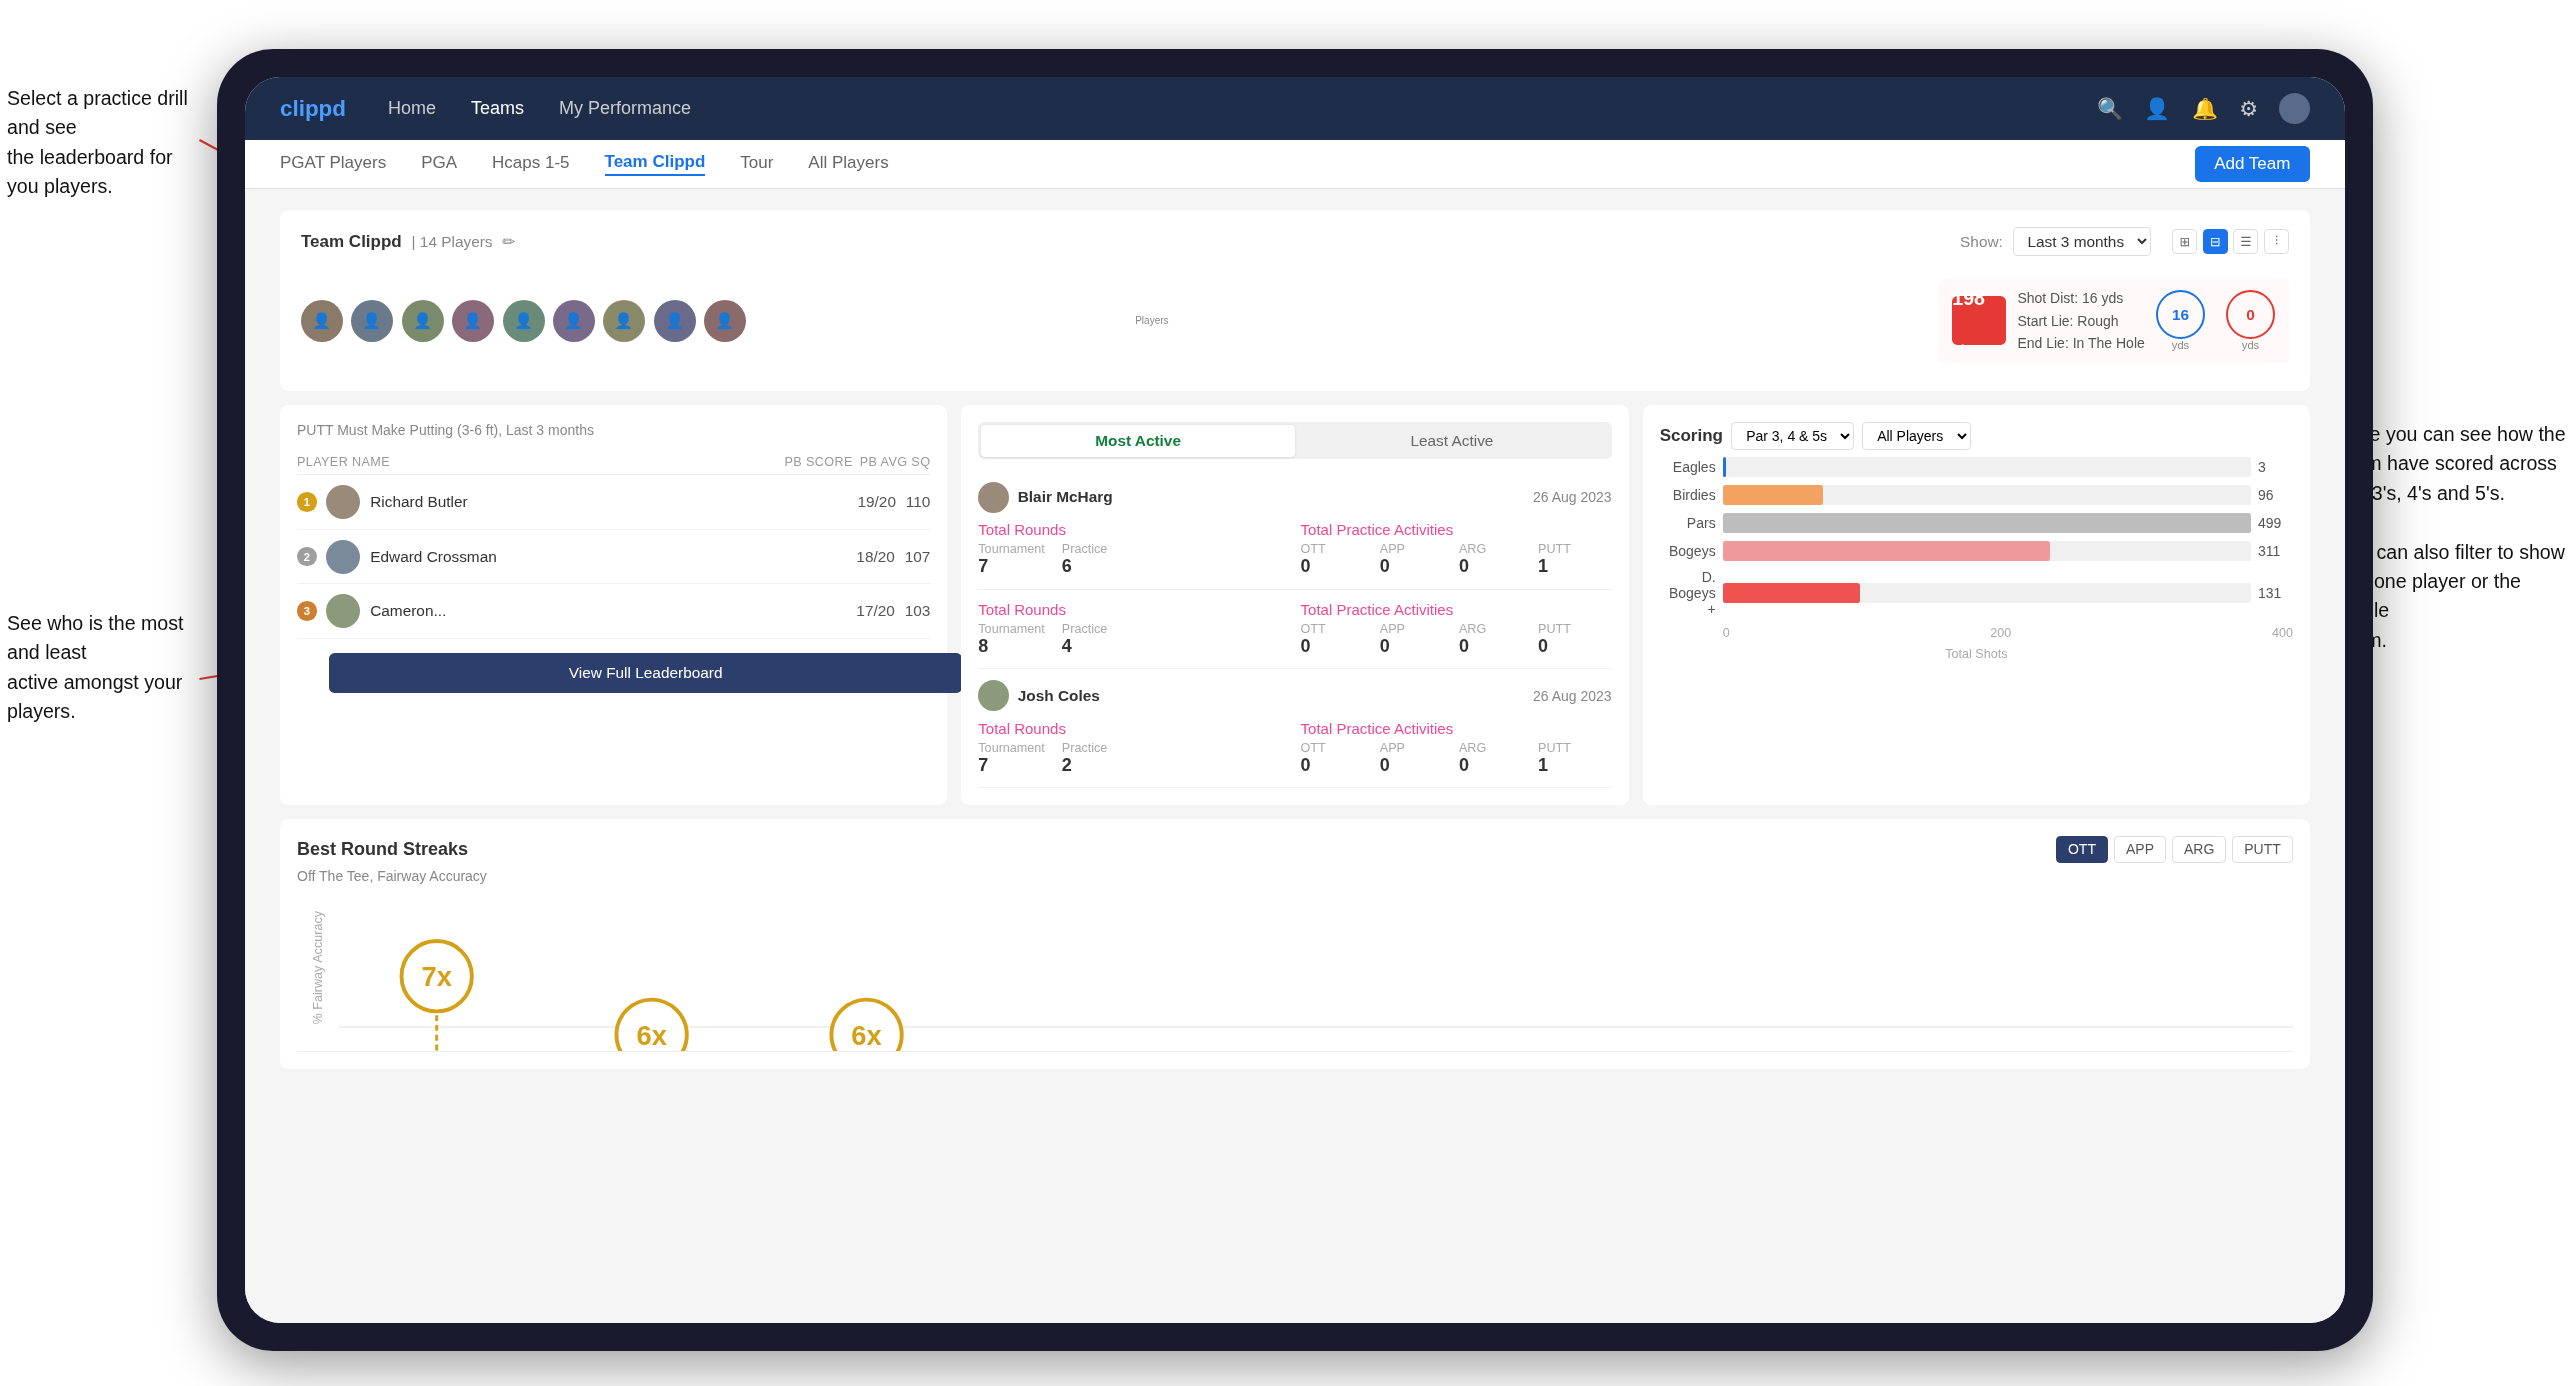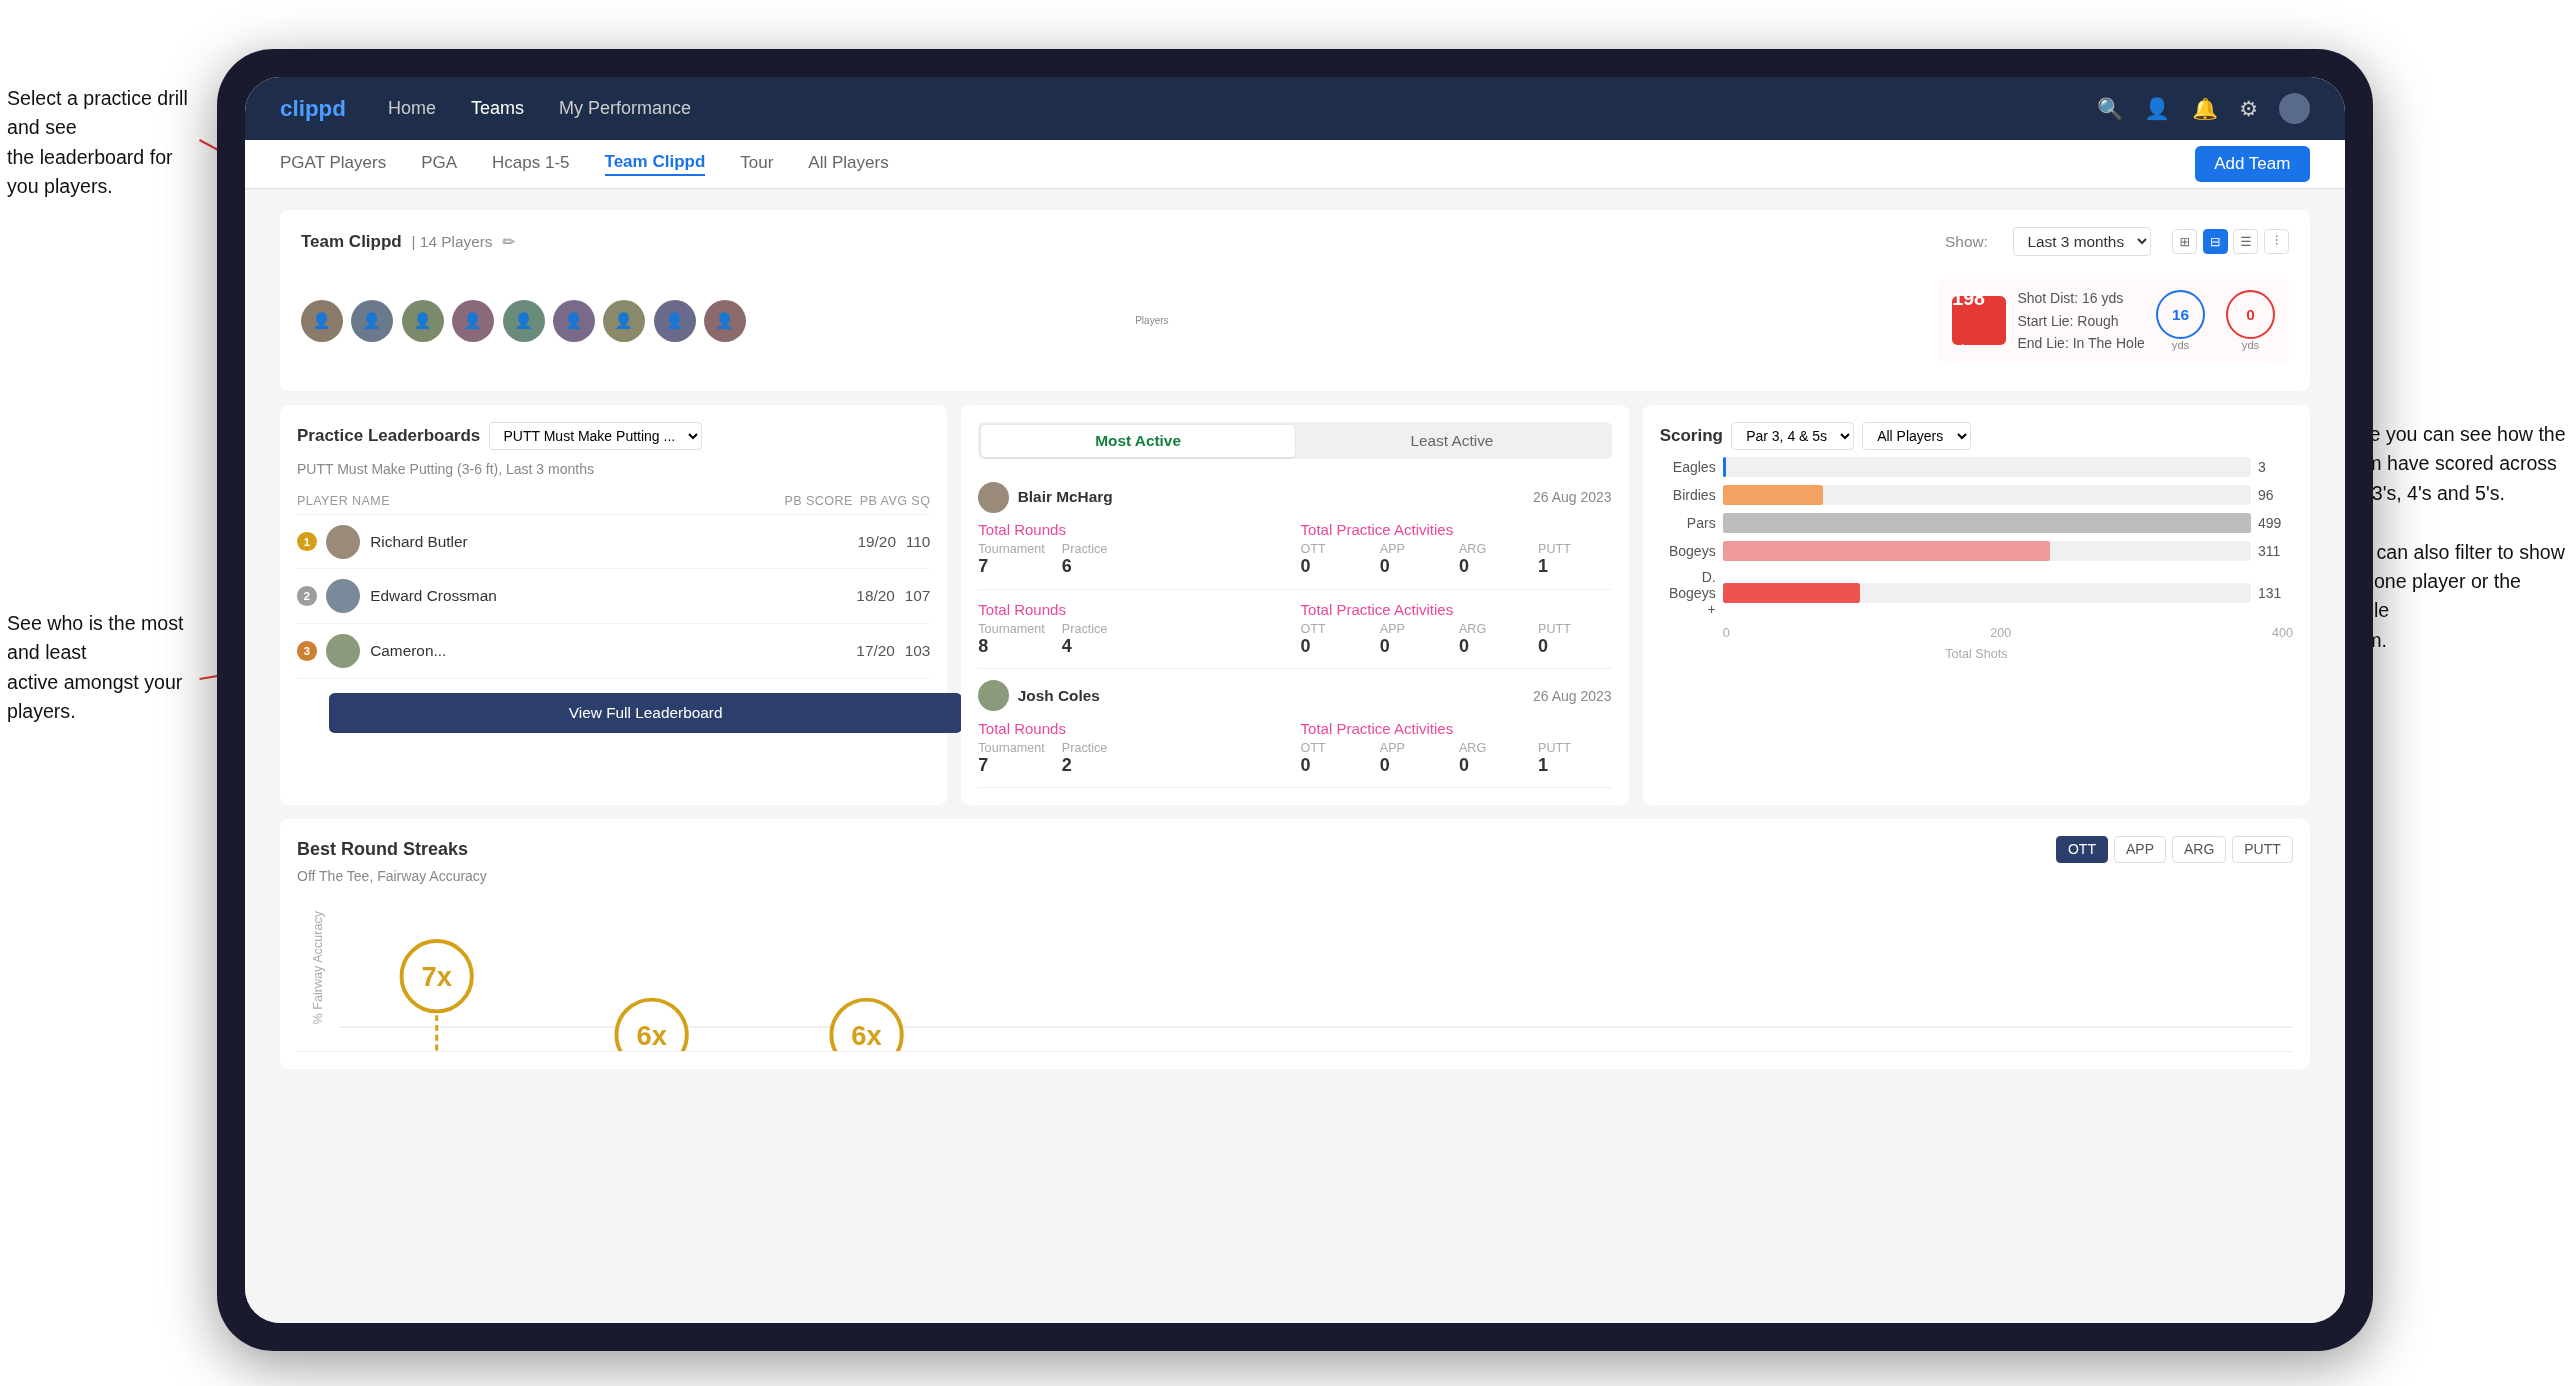--- a/index.html
+++ b/index.html
@@ -141,21 +141,20 @@
     .edit-icon { color: #888; cursor: pointer; font-size: 15.4px; }
     .show-label { color: #888; font-size: 15.4px; margin-left: auto; }
     .show-select {
       border: 0.7px solid #ddd;
       border-radius: 4.2px;
       padding: 4.2px 9.8px;
       font-size: 15.4px;
       color: #333;
       background: #fff;
       cursor: pointer;
-      margin-left: 15px;
     }
     .view-icons { display: flex; gap: 5.6px; margin-left: 11.2px; }
     .view-icon-btn {
       width: 25px;
       height: 25px;
       border: 0.7px solid #ddd;
       border-radius: 4.2px;
       background: #fff;
       display: flex;
       align-items: center;
@@ -557,26 +556,20 @@
                 <span class="shot-circle-label">yds</span>
               </div>
             </div>
           </div>
         </div>
       </div>
 
       <div class="three-col">
 
         <div class="card">
-          <div class="card-header">
-            <span class="card-title">Practice Leaderboards</span>
-            <select class="drill-select">
-              <option>PUTT Must Make Putting ...</option>
-            </select>
-          </div>
           <p class="card-subtitle">PUTT Must Make Putting (3-6 ft), Last 3 months</p>
 
           <div class="lb-header">
             <span>PLAYER NAME</span>
             <span>PB SCORE</span>
             <span>PB AVG SQ</span>
           </div>
 
           
           <div class="lb-row">

